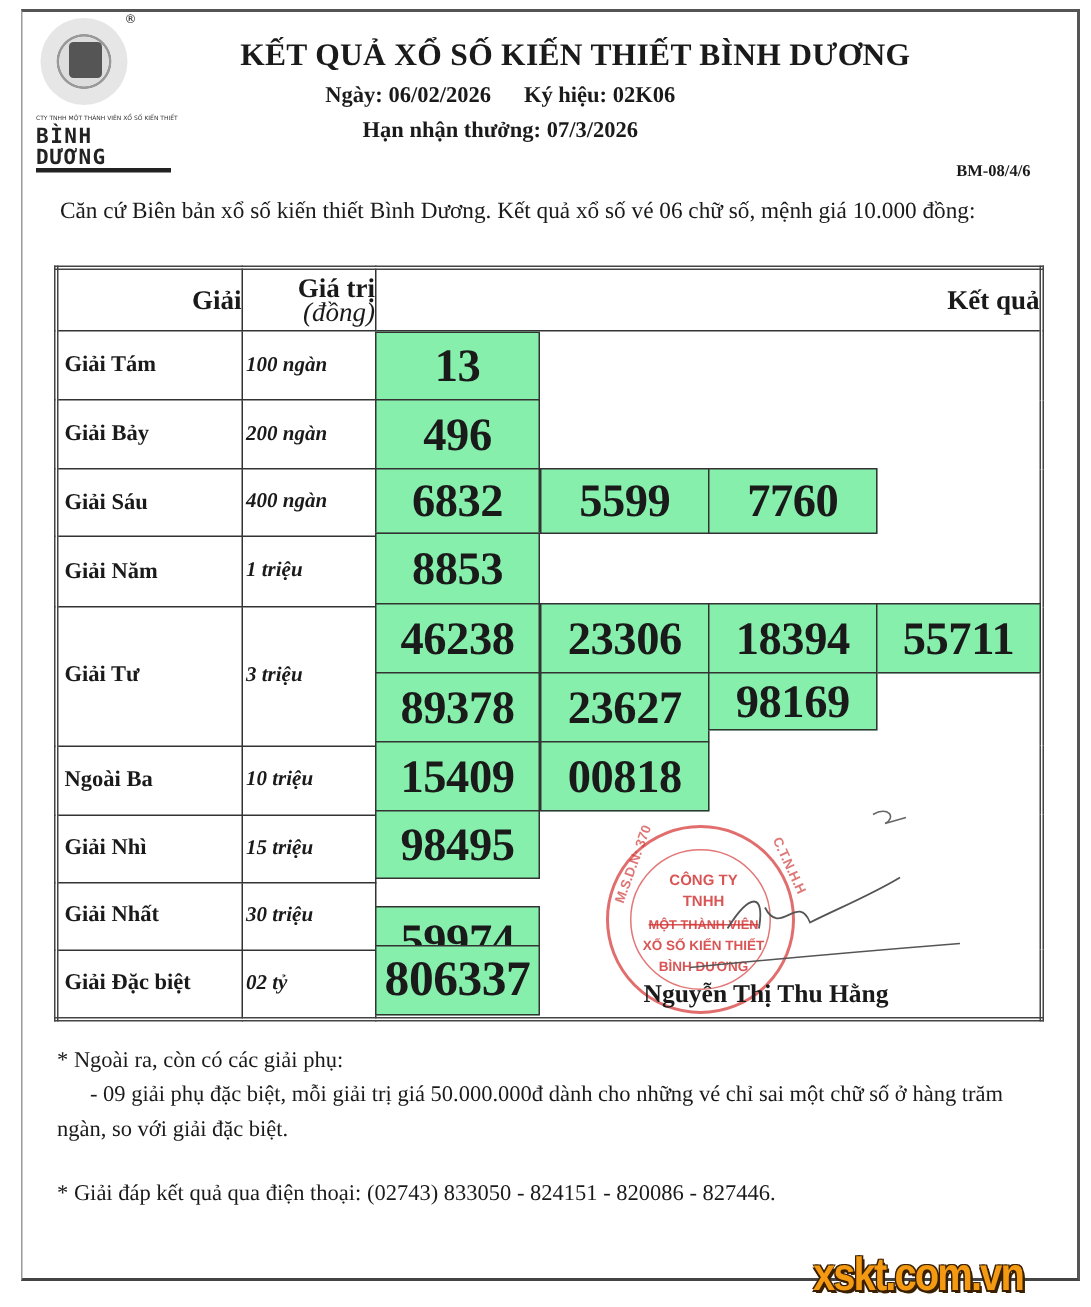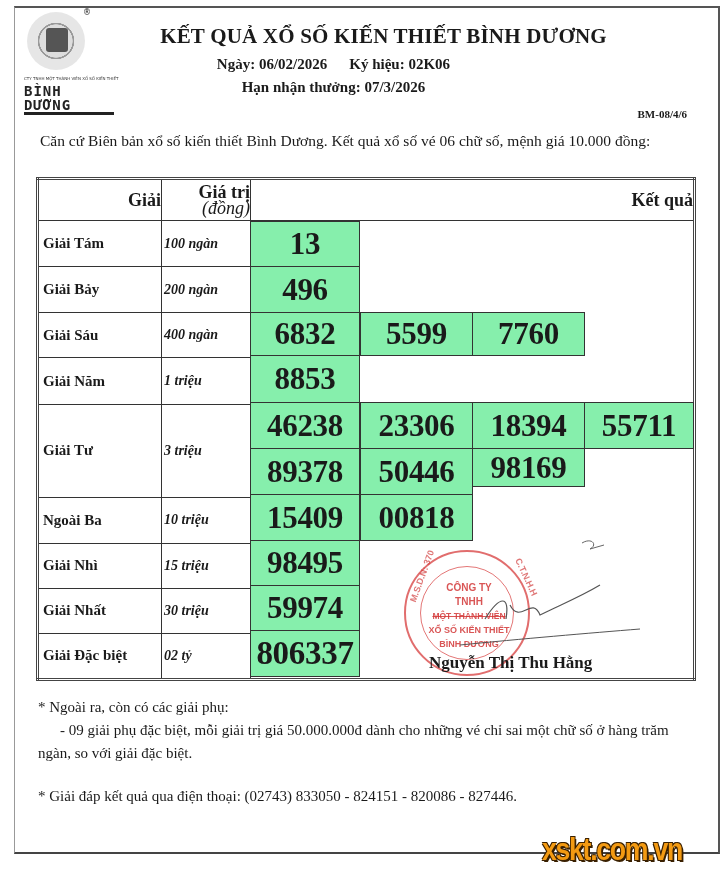--- a/index.html
+++ b/index.html
@@ -128,26 +128,26 @@
         <div class="num" style="left:-1px;top:45px;height:47px;">496</div>
         <div class="num" style="left:-1px;top:91px;">6832</div>
         <div class="num" style="left:109px;top:91px;width:113px;">5599</div>
         <div class="num" style="left:221px;top:91px;width:113px;">7760</div>
         <div class="num" style="left:-1px;top:134px;height:48px;">8853</div>
         <div class="num" style="left:-1px;top:181px;height:47px;">46238</div>
         <div class="num" style="left:109px;top:181px;width:113px;height:47px;">23306</div>
         <div class="num" style="left:221px;top:181px;width:113px;height:47px;">18394</div>
         <div class="num" style="left:333px;top:181px;width:110px;height:47px;">55711</div>
         <div class="num" style="left:-1px;top:227px;height:47px;">89378</div>
-        <div class="num" style="left:109px;top:227px;width:113px;height:47px;">50446</div>
+        <div class="num" style="left:109px;top:227px;width:113px;height:47px;">23627</div>
         <div class="num" style="left:221px;top:227px;width:113px;height:39px;">98169</div>
         <div class="num" style="left:-1px;top:273px;height:47px;">15409</div>
         <div class="num" style="left:109px;top:273px;width:113px;height:47px;">00818</div>
         <div class="num" style="left:-1px;top:319px;height:46px;">98495</div>
-        <div class="num" style="left:-1px;top:364px;height:46px;">59974</div>
+        <div class="num" style="left:-1px;top:383px;height:46px;">59974</div>
         <div class="num special" style="left:-1px;top:409px;height:47px;">806337</div>
       </div>
     </td>
   </tr>
   <tr style="height:46px">
     <td class="col-prize">Giải Bảy</td>
     <td class="col-value">200 ngàn</td>
   </tr>
   <tr style="height:44px">
     <td class="col-prize">Giải Sáu</td>

